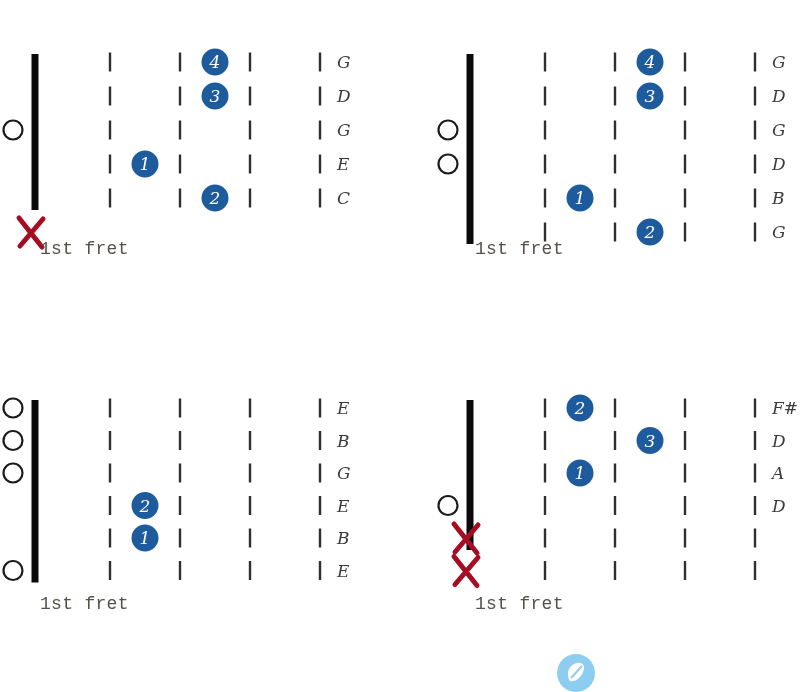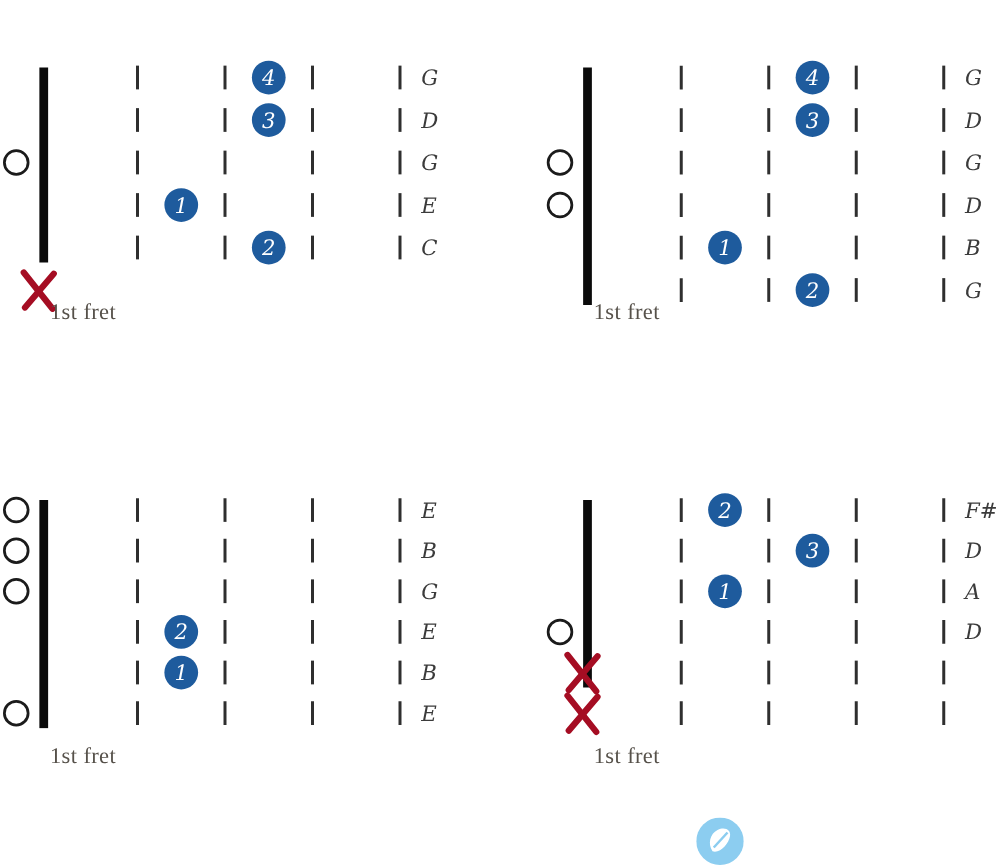--- a/index.html
+++ b/index.html
@@ -12,21 +12,21 @@
   }
   .canvas { position:absolute; inset:0; }
   .diagram { position:absolute; }
   #d0 { left:0;    top:0;    width:400px; height:300px; }
   #d1 { left:435px; top:0;   width:365px; height:300px; }
   #d2 { left:0;    top:346px; width:400px; height:300px; }
   #d3 { left:435px; top:346px; width:365px; height:300px; }
   svg text { font-family:"DejaVu Serif", serif; }
   .fret-label {
     position:absolute;
-    font-family:Liberation Serif, serif;
+    font-family:Liberation Mono, monospace;
     font-size:18px;
     color:#56514a;
     letter-spacing:0.3px;
   }
   .fl0 { left:40px;  top:239px; }
   .fl1 { left:475px; top:239px; }
   .fl2 { left:40px;  top:594px; }
   .fl3 { left:475px; top:594px; }
   .badge {
     position:absolute;

